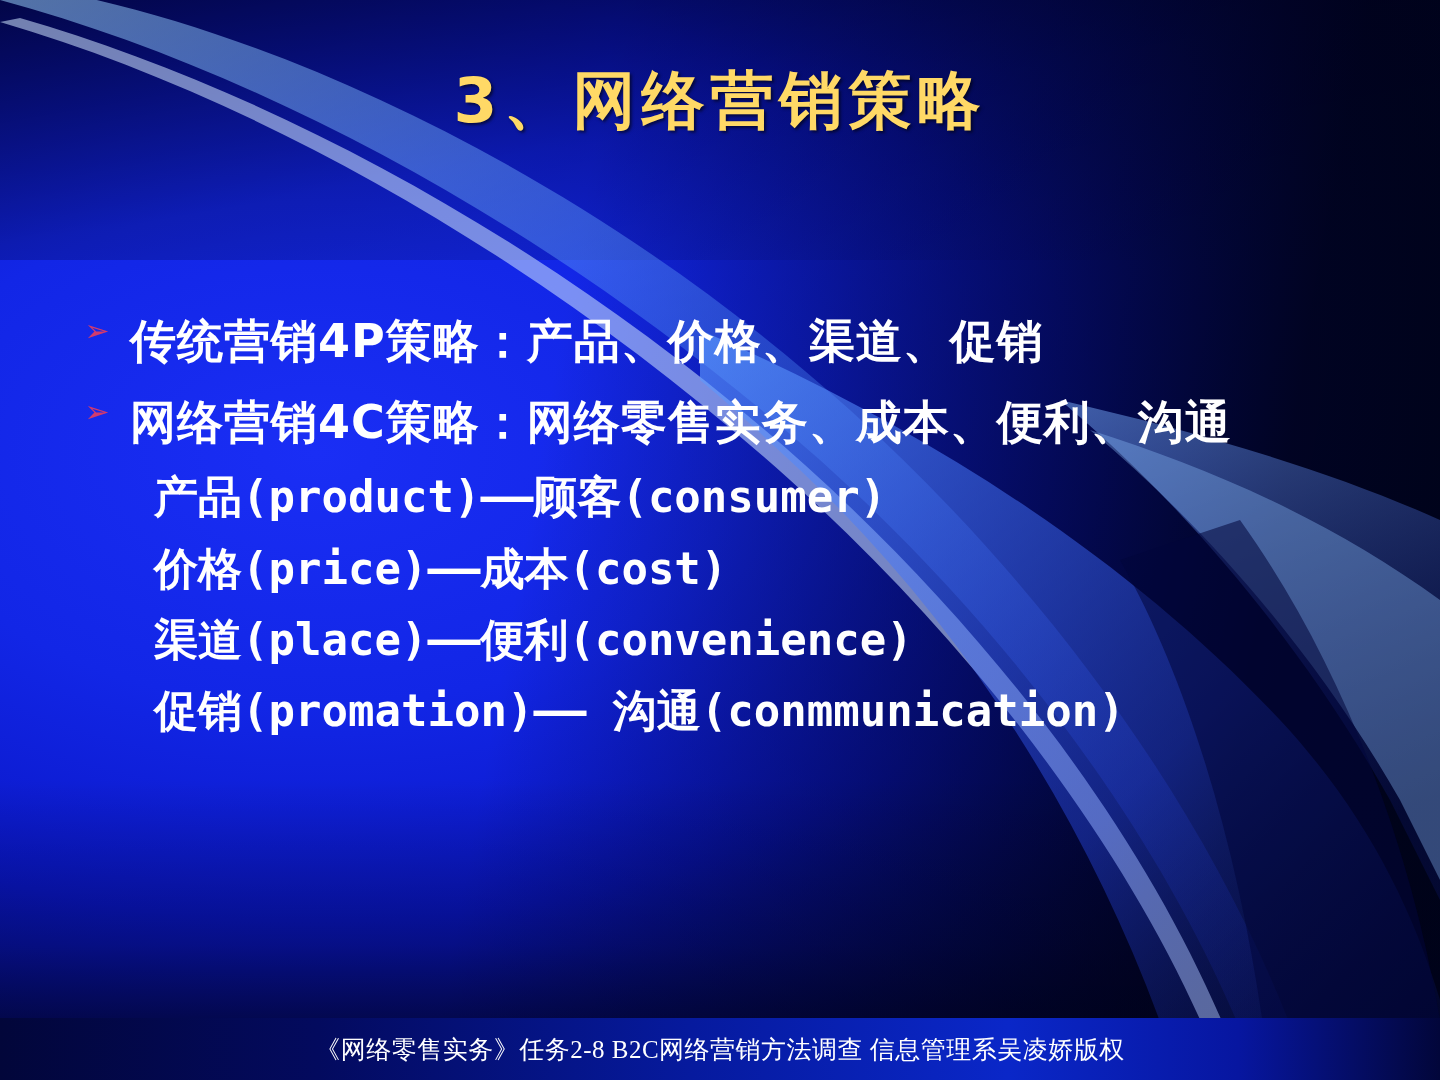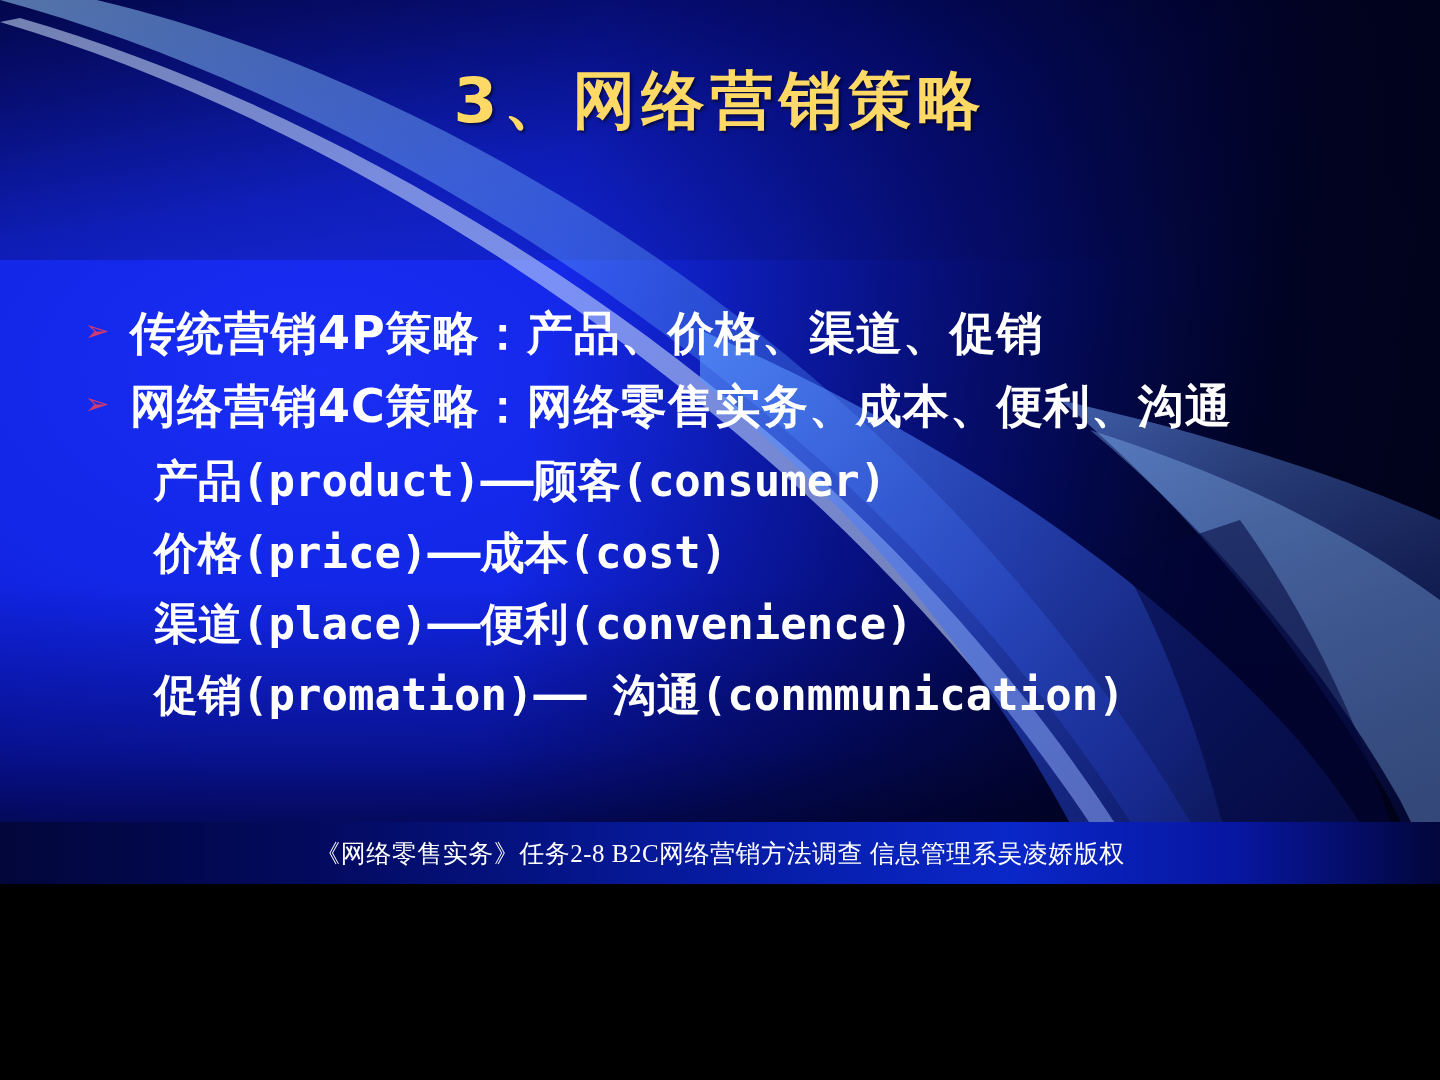--- a/index.html
+++ b/index.html
@@ -6,21 +6,21 @@
     margin: 0;
     padding: 0;
     background: #000;
   }
   body {
     font-family: "Liberation Serif", serif;
   }
   .slide {
     position: relative;
     width: 1440px;
-    height: 884px;
+    height: 1080px;
     overflow: hidden;
     background: #0510a8;
   }
   
   .bg-base {
     position: absolute;
     inset: 0;
     background:
       radial-gradient(ellipse 1500px 900px at 22% 42%, #1a2ef5 0%, #1226e6 28%, #0a17c8 52%, #06108f 72%, #030a4e 90%, #01052c 100%);
   }
@@ -90,20 +90,21 @@
     line-height: 1;
   }
   .bullet-text {
     color: #ffffff;
     font-size: 46px;
     font-weight: bold;
     font-family: "DejaVu Sans", sans-serif;
     letter-spacing: 1px;
     line-height: 1.45;
     white-space: nowrap;
+    margin-top: 8px;
   }
   .plain-line {
     color: #ffffff;
     font-size: 44px;
     font-family: "DejaVu Sans Mono", monospace;
     font-weight: bold;
     line-height: 1.62;
     margin-left: 90px;
     white-space: nowrap;
     letter-spacing: 0px;

